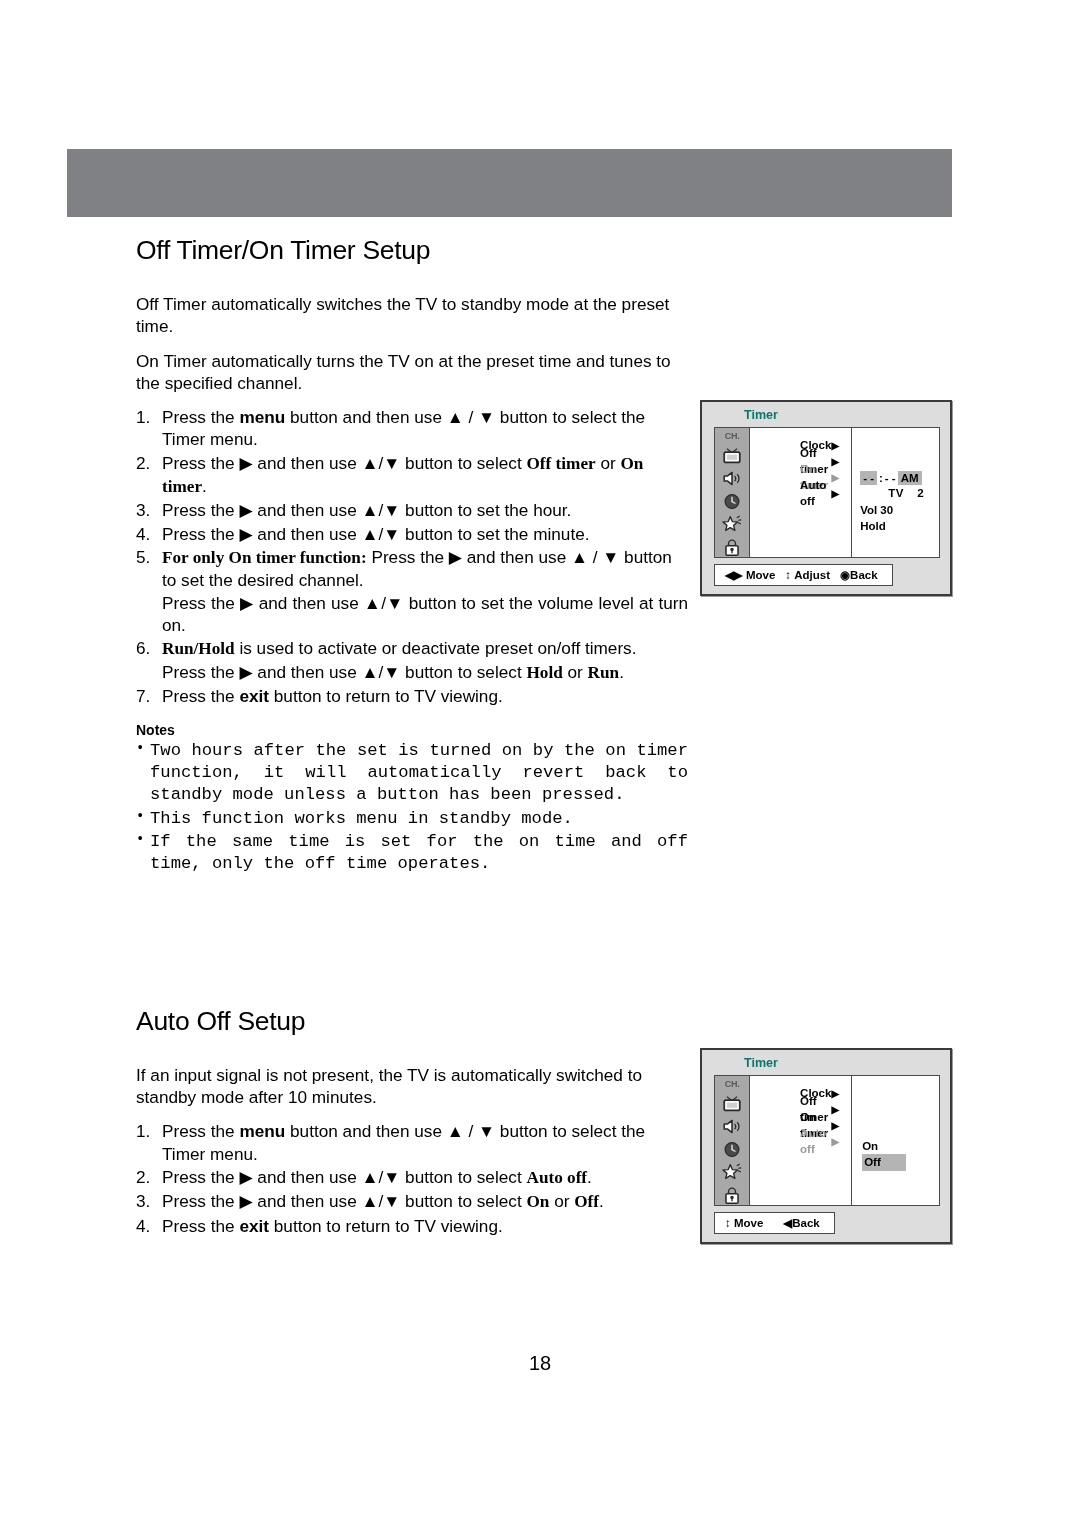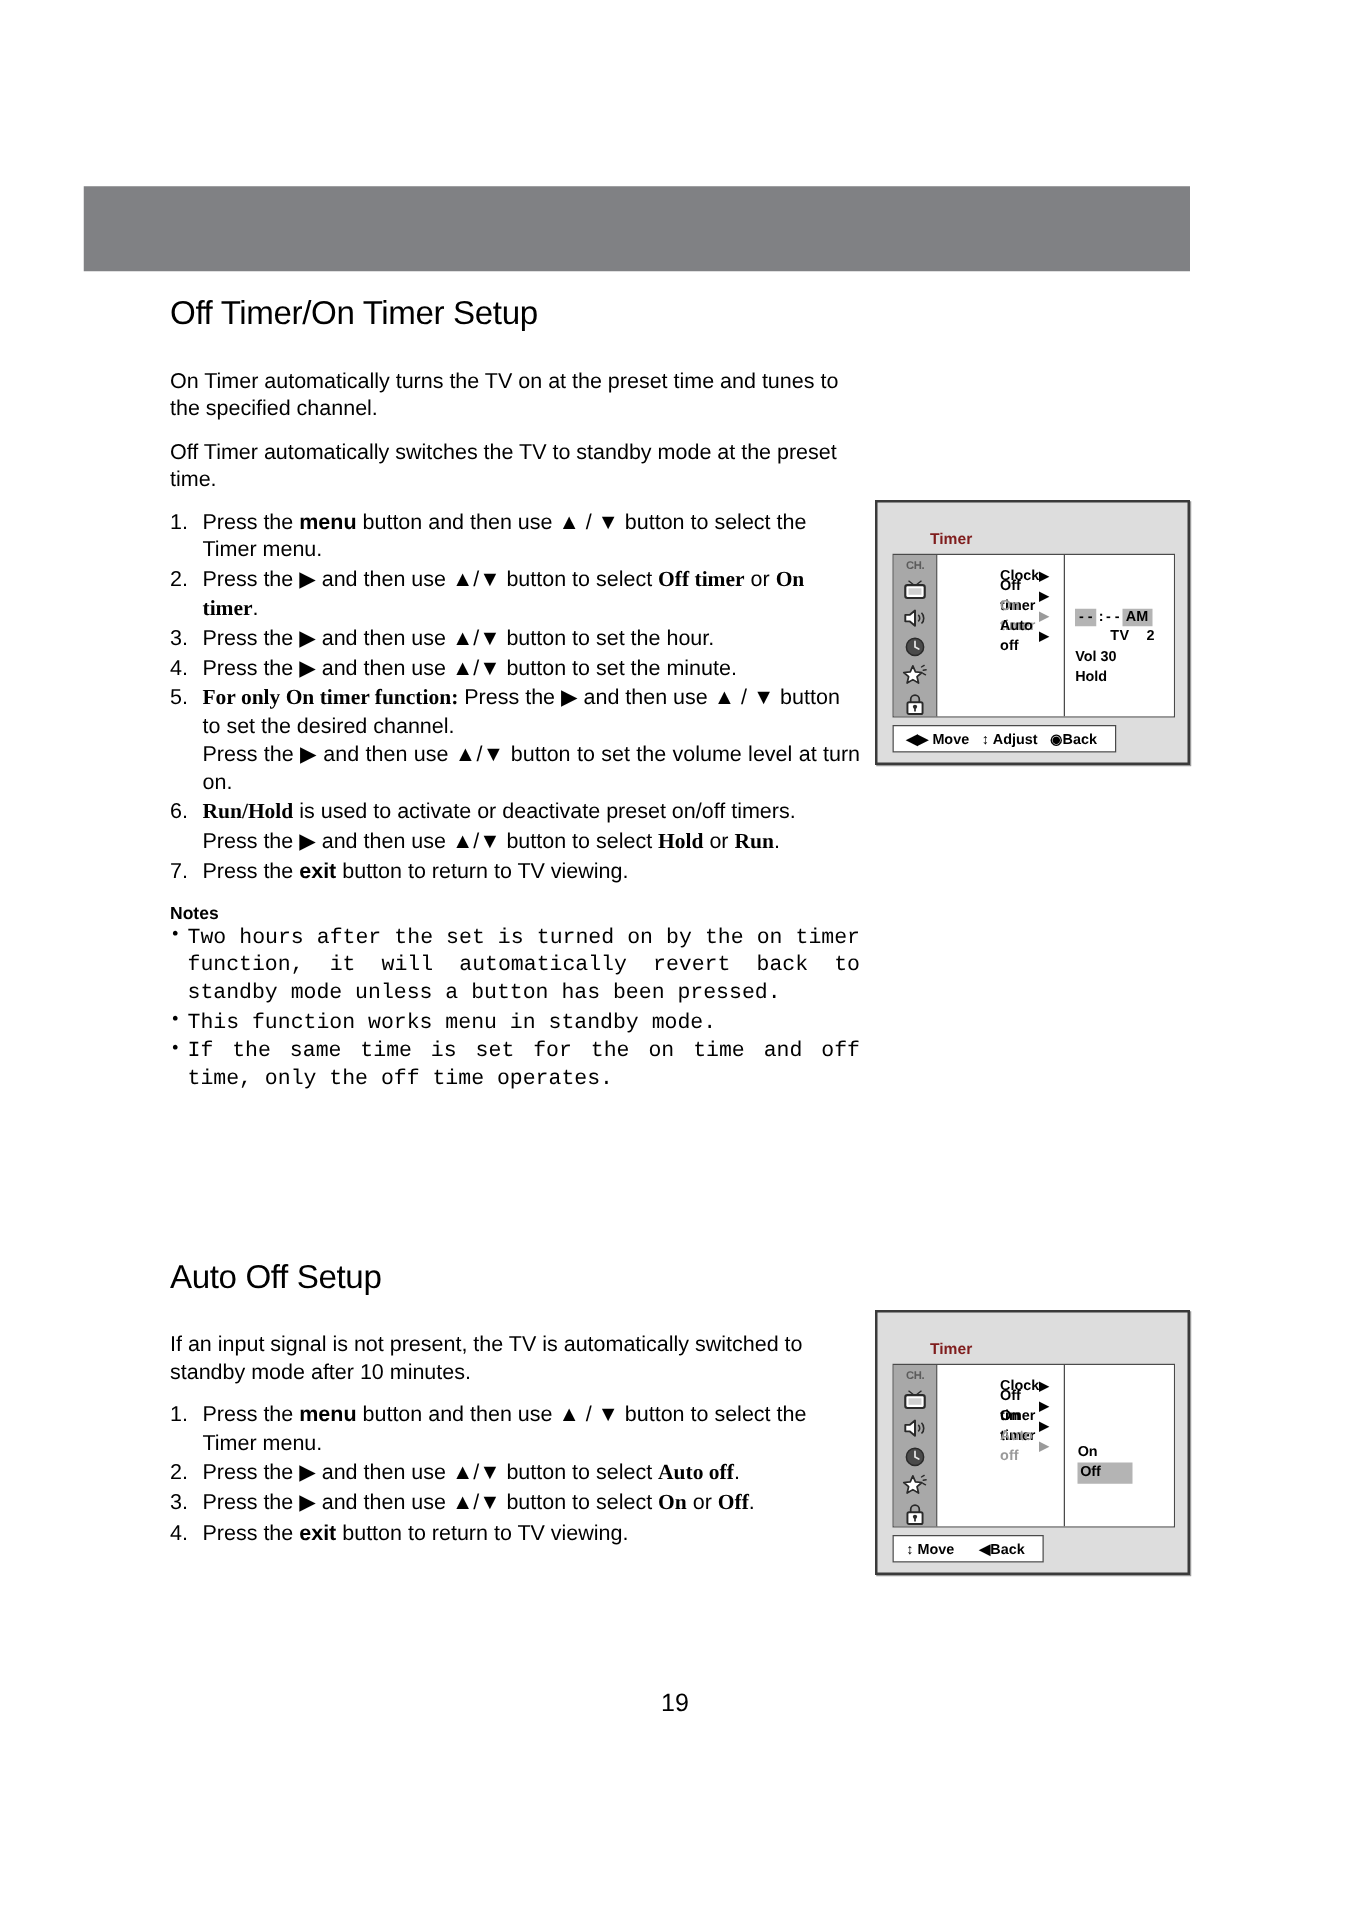--- a/index.html
+++ b/index.html
@@ -98,22 +98,22 @@
   
   .osd {
     position: absolute;
     background: #dddddd;
     border: 2px solid #3a3a3a;
     box-shadow: 1px 1px 0 #9a9a9a;
   }
   .osd-title {
     font-size: 12.5px;
     font-weight: bold;
-    color: #7f1d1d;
-    padding: 22px 0 5px 42px;
+    color: #0f766e;
+    padding: 6px 0 5px 42px;
   }
   .osd-body {
     display: flex;
     margin: 0 10px 0 12px;
     border: 1.5px solid #4a4a4a;
     background: #ffffff;
   }
   .osd-rail {
     width: 43px;
     background: #a8a8a8;
@@ -209,22 +209,22 @@
 </style>
 </head>
 <body>
 
 <div class="header-band"></div>
 
 <div class="content-col">
 
   <h1 class="section-title">Off Timer/On Timer Setup</h1>
 
+  <p class="para">Off Timer automatically switches the TV to standby mode at the preset time.</p>
   <p class="para">On Timer automatically turns the TV on at the preset time and tunes to the specified channel.</p>
-  <p class="para">Off Timer automatically switches the TV to standby mode at the preset time.</p>
 
   <ol class="steps">
     <li>
       <span class="num">1.</span>
       <span class="just"><span>Press the </span><b>menu</b><span> button and then use ▲ / ▼ button to select the Timer menu.</span></span>
     </li>
     <li>
       <span class="num">2.</span>
       <span class="just"><span>Press the ▶ and then use ▲/▼ button to select </span><b class="serif-b">Off timer</b><span> or </span><b class="serif-b">On timer</b><span>.</span></span>
     </li>
@@ -412,13 +412,13 @@
         <span class="opt sel">Off</span>
       </div>
     </div>
   </div>
 
   <div class="osd-foot">
     <span><span>↕</span>&nbsp;<span>Move</span></span><span class="sp"></span><span class="sp"></span><span><span>◀</span><span>Back</span></span>
   </div>
 </div>
 
-<div class="page-num">19</div>
+<div class="page-num">18</div>
 
 </body></html>

